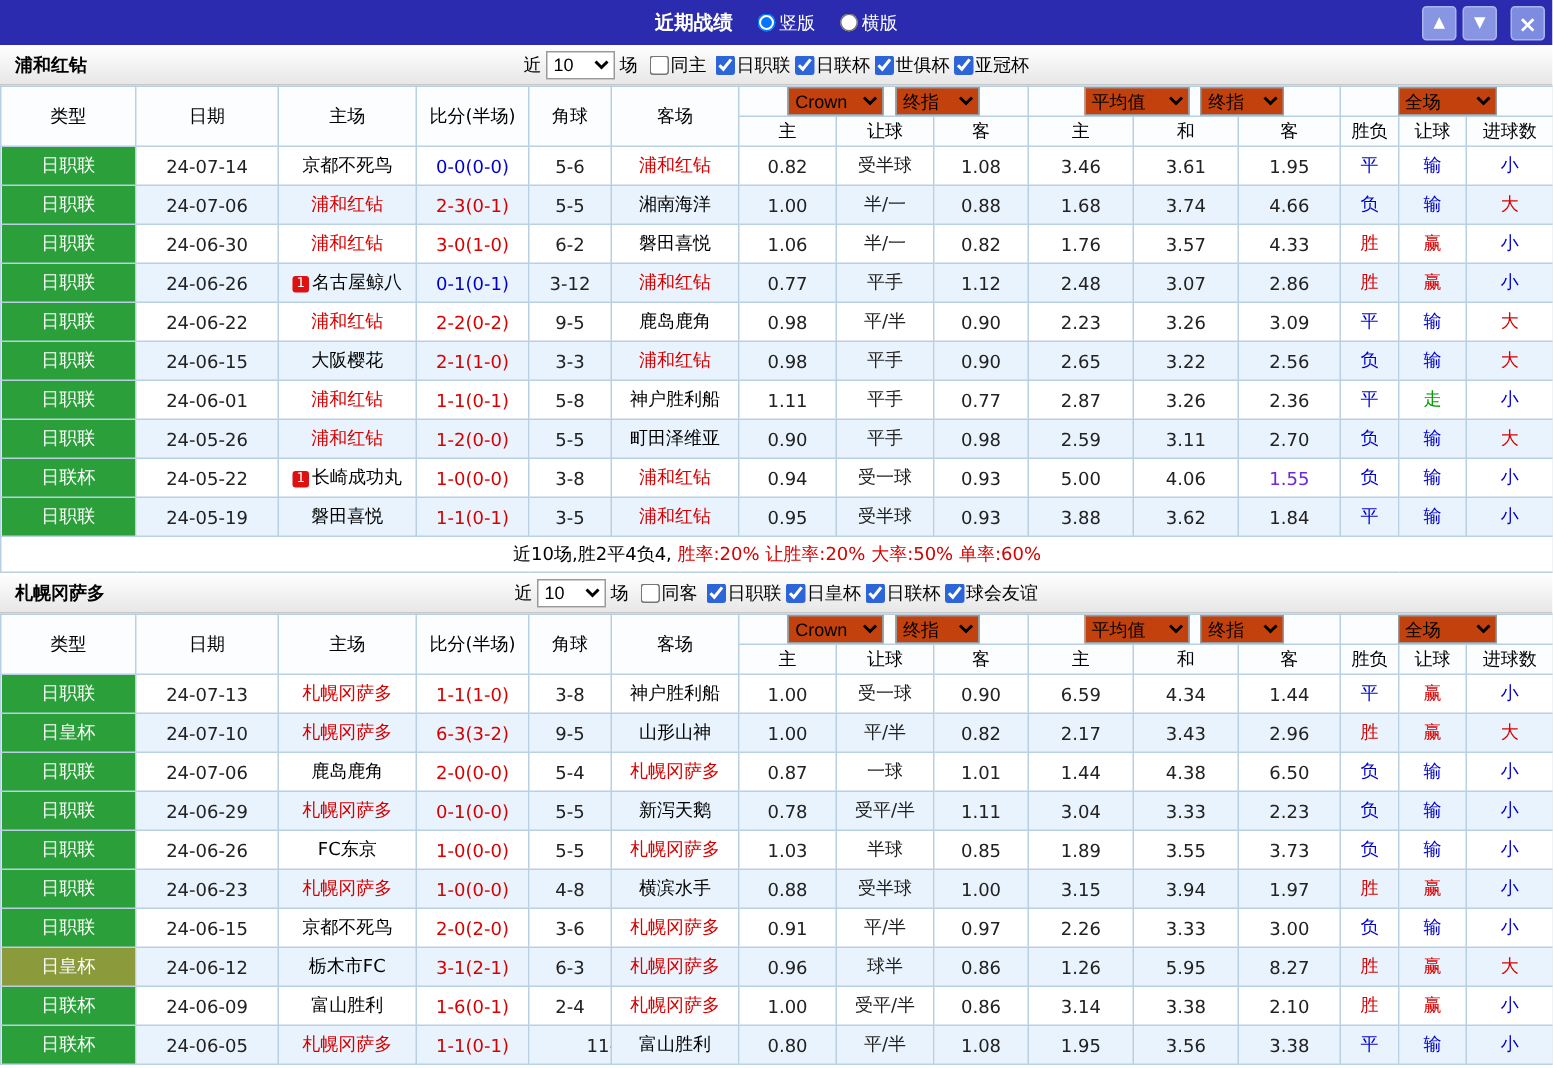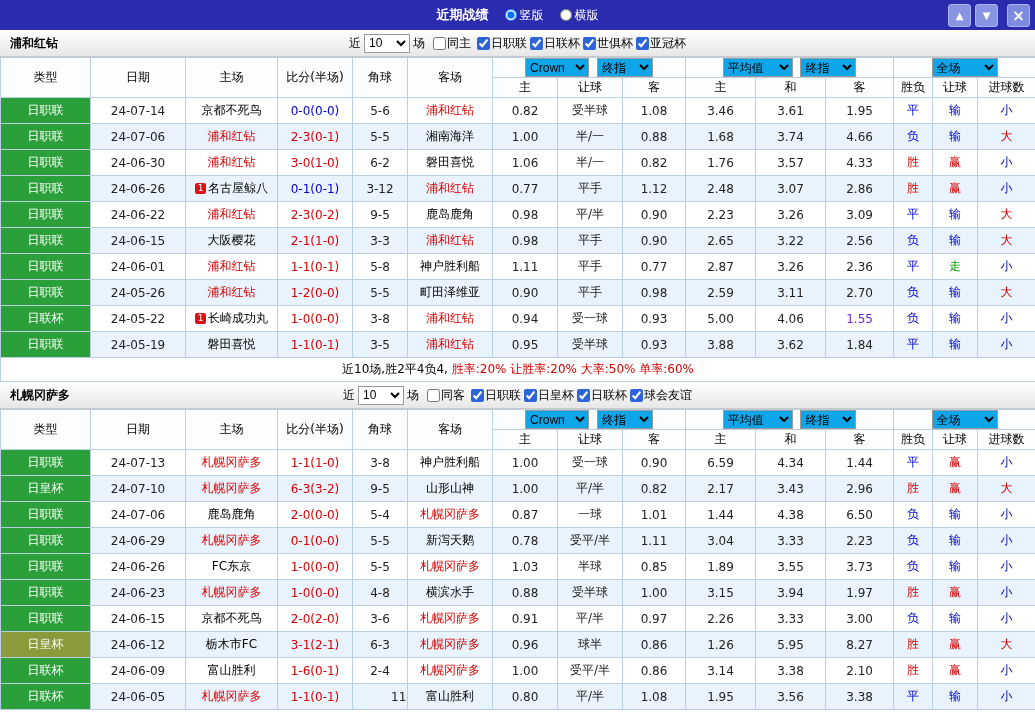--- a/index.html
+++ b/index.html
@@ -39,21 +39,21 @@
   
   table.grid{border-collapse:collapse;table-layout:fixed;width:1035px;}
   table.grid td{
     border:1px solid #b9cfe2;text-align:center;padding:0;
     overflow:hidden;white-space:nowrap;
   }
   thead td{height:19px;background:#fbfdff;color:#000;}
   tbody td{height:25px;}
   tbody tr:nth-child(even) td{background:#e9f3fd;}
   tbody tr.summary-row td{background:#fff;height:23px;}
-  .selcell select{height:19px;font-size:12px;border:1px solid #9a9a9a;background:#0ea5e9;margin:0 2px;}
+  .selcell select{height:19px;font-size:12px;border:1px solid #9a9a9a;background:#c2410c;margin:0 2px;}
   .sel-provider{width:64px;}
   .sel-stage{width:56px;}
   .sel-avg{width:70px;}
   .sel-scope{width:66px;}
   .badge{
     display:inline-block;background:#dd1111;color:#fff;font-size:9px;line-height:11px;
     width:11px;height:11px;border-radius:2px;margin-right:2px;vertical-align:1px;
   }
 </style>
 </head>
@@ -228,21 +228,21 @@
           <td style="color: rgb(34, 34, 34);">3.07</td>
           <td style="color: rgb(34, 34, 34);">2.86</td>
           <td style="color: rgb(214, 0, 0);">胜</td>
           <td style="color: rgb(214, 0, 0);">赢</td>
           <td style="color: rgb(0, 0, 204);">小</td>
         </tr>
         <tr>
           <td style="color: rgb(255, 255, 255); background: rgb(43, 160, 58);">日职联</td>
           <td style="color: rgb(34, 34, 34);">24-06-22</td>
           <td style="color: rgb(214, 0, 0);"><span>浦和红钻</span></td>
-          <td style="color: rgb(214, 0, 0);">2-3(0-2)</td>
+          <td style="color: rgb(214, 0, 0);">2-2(0-2)</td>
           <td style="color: rgb(34, 34, 34);">9-5</td>
           <td style="color: rgb(0, 0, 0);"><span>鹿岛鹿角</span></td>
           <td style="color: rgb(34, 34, 34);">0.98</td>
           <td style="color: rgb(34, 34, 34);">平/半</td>
           <td style="color: rgb(34, 34, 34);">0.90</td>
           <td style="color: rgb(34, 34, 34);">2.23</td>
           <td style="color: rgb(34, 34, 34);">3.26</td>
           <td style="color: rgb(34, 34, 34);">3.09</td>
           <td style="color: rgb(0, 0, 204);">平</td>
           <td style="color: rgb(0, 0, 204);">输</td>

